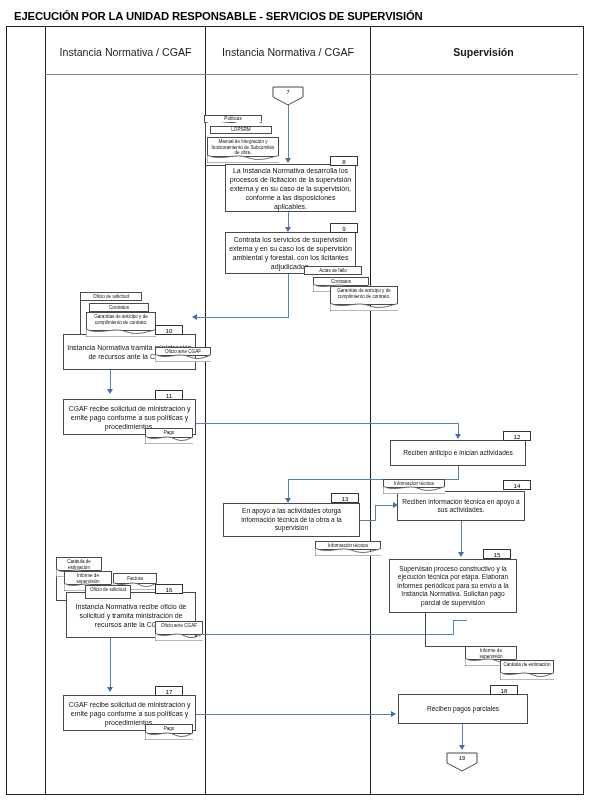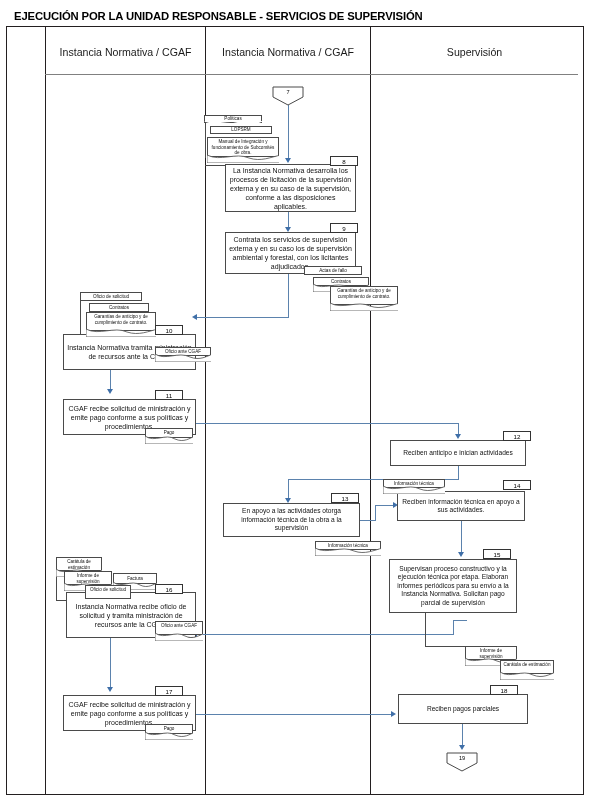--- a/index.html
+++ b/index.html
@@ -179,21 +179,21 @@
     <span>EJECUCIÓN POR LA UNIDAD RESPONSABLE - SERVICIOS DE SUPERVISIÓN</span>
   </div>
 
   <div class="lane-sep" style="left:45px;  top:27px; height:768px;"></div>
   <div class="lane-sep" style="left:205px; top:27px; height:768px;"></div>
   <div class="lane-sep" style="left:370px; top:27px; height:768px;"></div>
   <div class="lane-head-sep" style="left:45px; top:74px; width:533px;"></div>
 
   <div class="lane-head" style="left:46px;  width:159px;">Instancia Normativa / CGAF</div>
   <div class="lane-head" style="left:206px; width:164px;">Instancia Normativa / CGAF</div>
-  <div class="lane-head" style="left:371px; width:207px;">Supervisión</div>
+  <div class="lane-head" style="left:380px; width:207px;font-weight:bold;">Supervisión</div>
 
   <div class="term" style="left:272px; top:86px;">
     <svg width="32" height="20" viewBox="0 0 32 20">
       <path d="M1,1 H31 V11 L16,19 L1,11 Z" fill="#fff" stroke="#4a4a4a" stroke-width="1"></path>
     </svg>
     <div class="tnum">7</div>
   </div>
   <div class="conn v" style="left:288px; top:105px; height:55px;"></div>
   <div class="arrow down" style="left:284.5px; top:158px;"></div>
 

